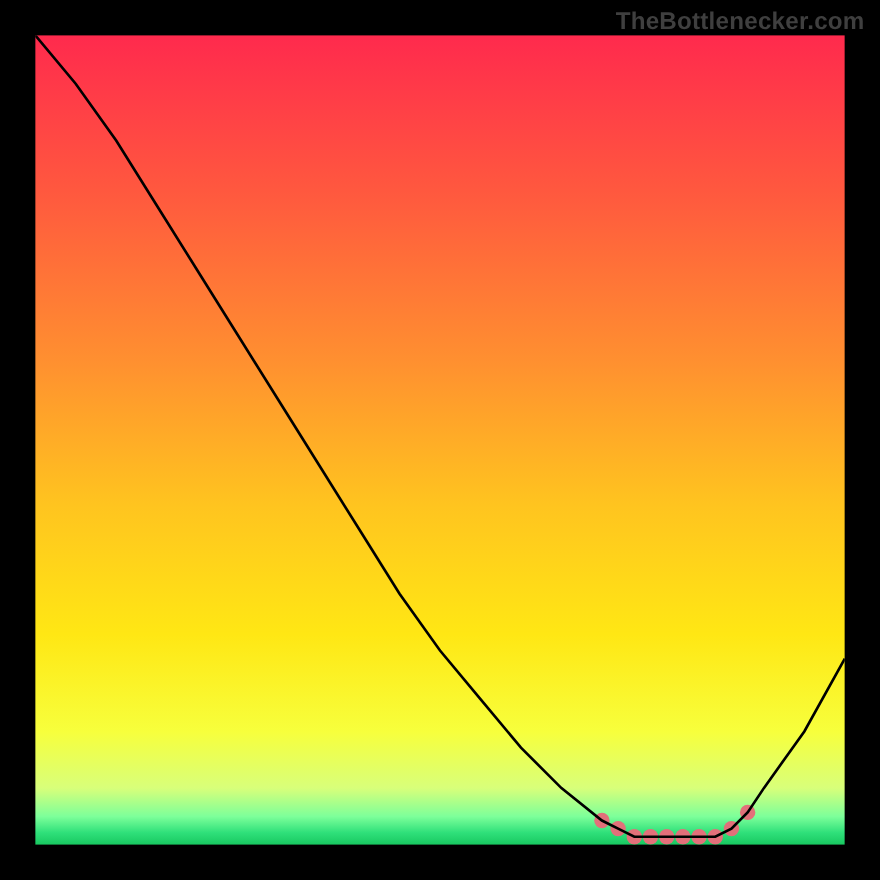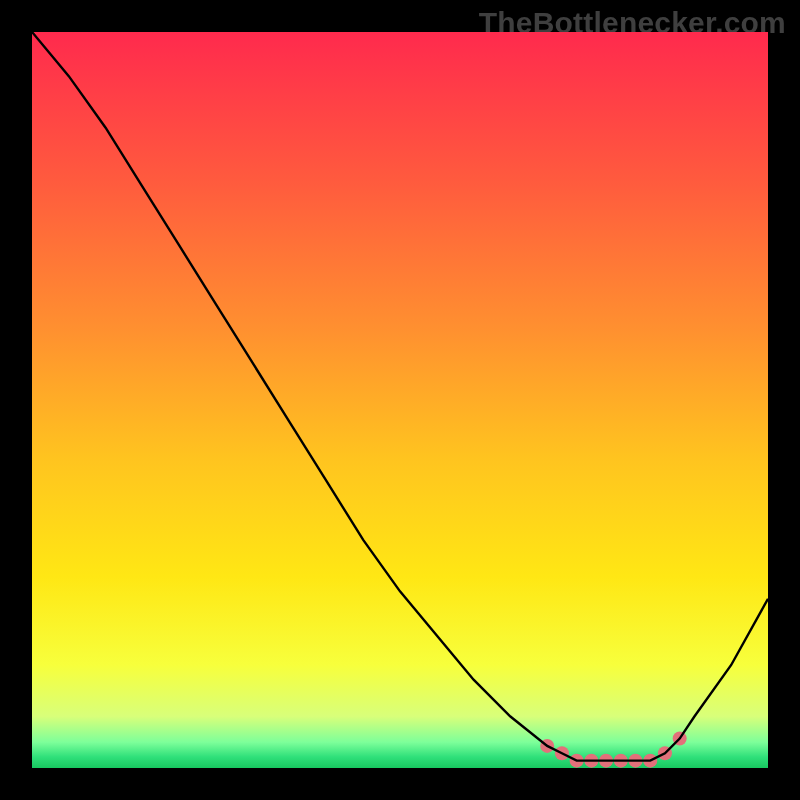--- a/index.html
+++ b/index.html
@@ -22,21 +22,21 @@
   .frame svg {
     display: block;
     width: 736px;
     height: 736px;
   }
   .watermark {
     position: absolute;
     top: 6px;
     right: 14px;
     color: #3f3f3f;
-    font-size: 30px;
+    font-size: 22px;
     font-weight: 600;
     letter-spacing: 0.2px;
     user-select: none;
   }
 </style>
 </head>
 <body>
 
 <div class="watermark">TheBottlenecker.com</div>
 

